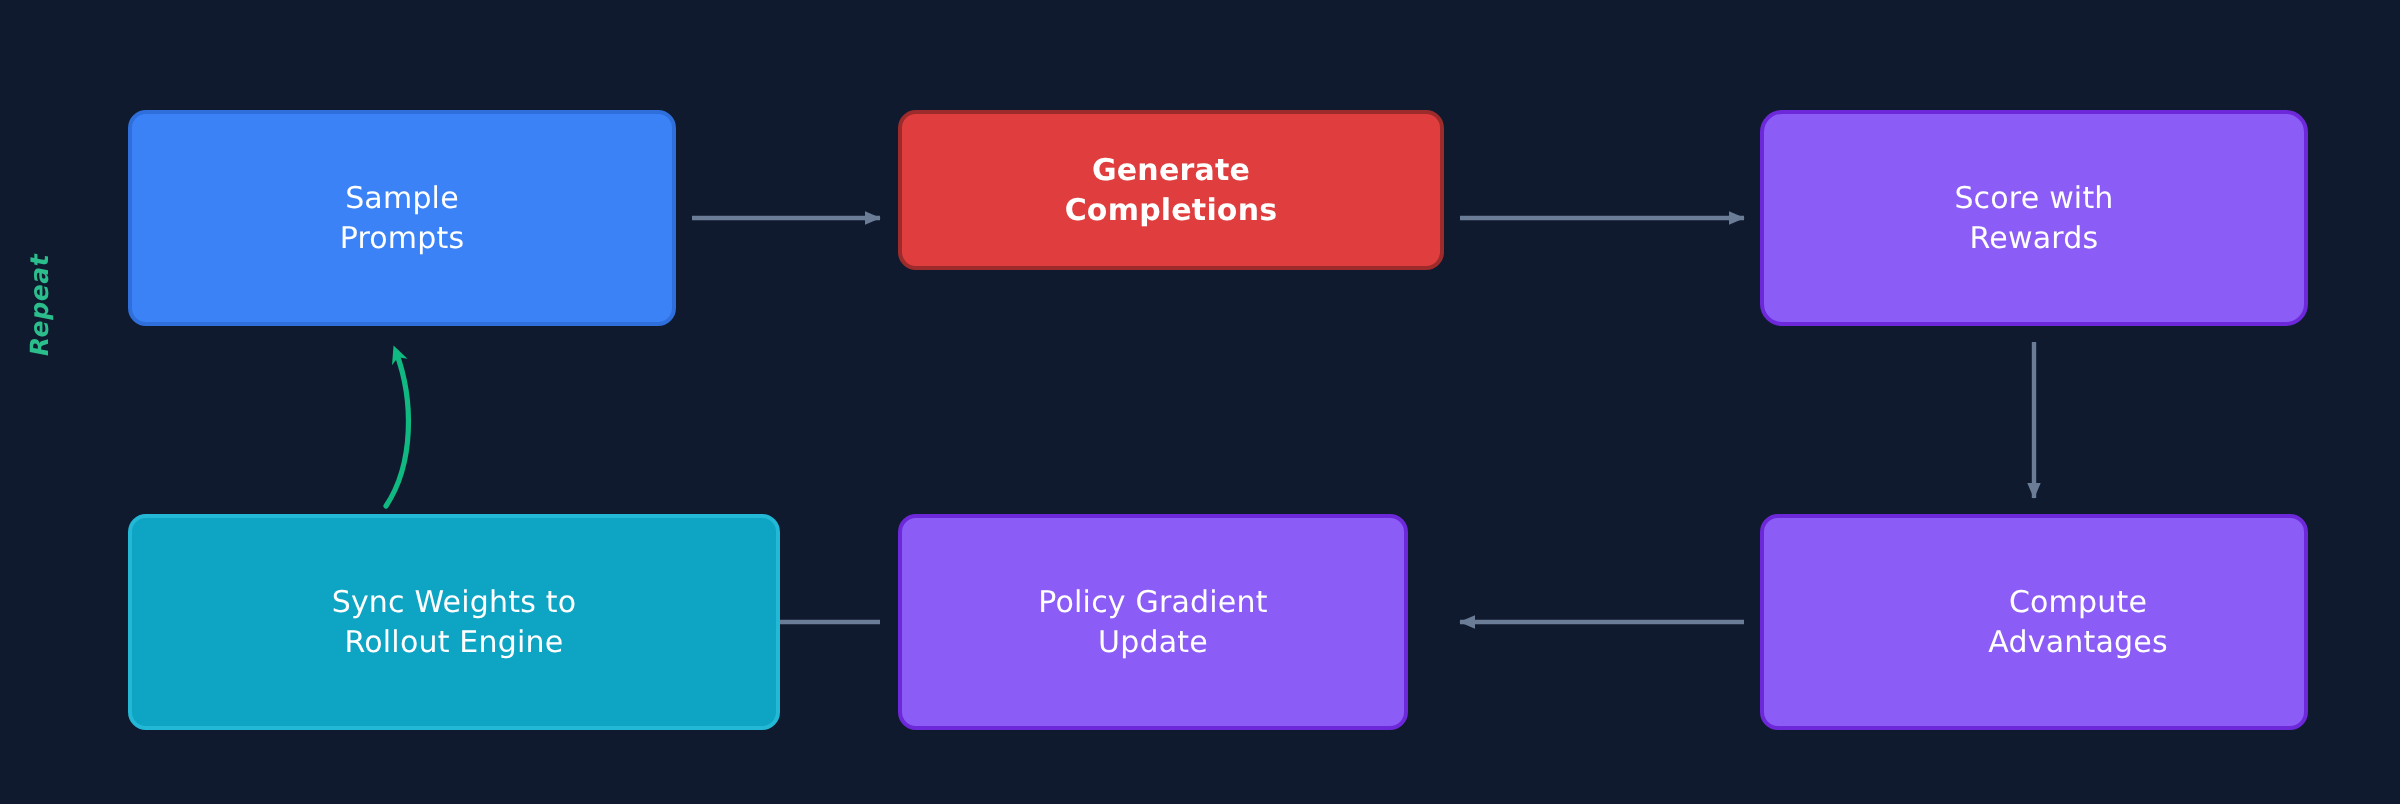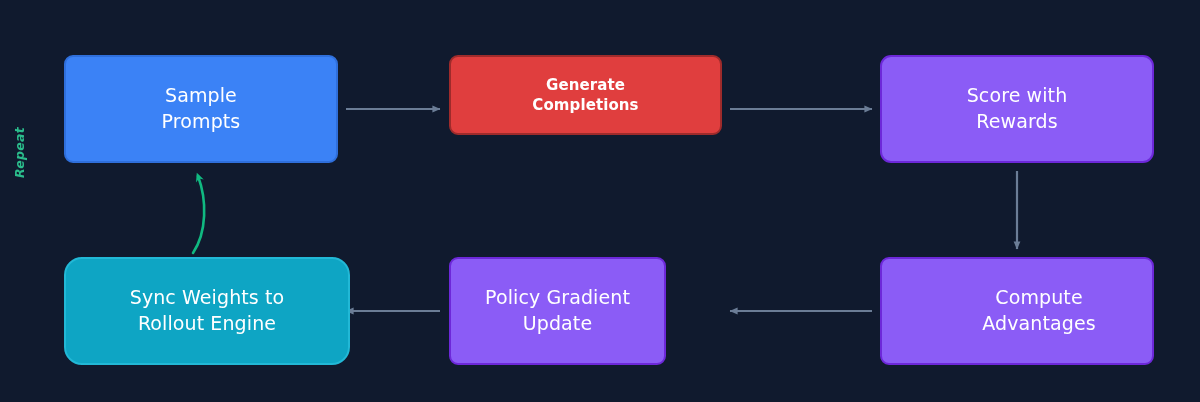--- a/index.html
+++ b/index.html
@@ -40,39 +40,39 @@
     border-style: solid;
     border-width: 2px;
     display: flex;
     align-items: center;
     justify-content: center;
     text-align: center;
   }
 
   .node-label {
     color: #ffffff;
-    font-size: 19px;
+    font-size: 15px;
     line-height: 1.35;
     letter-spacing: 0.1px;
     white-space: pre-line;
     padding: 0 10px;
   }
 
   .node.emphasis .node-label {
     font-weight: bold;
     font-size: 15px;
   }
 
   
   #node-sample-prompts   { left: 64px;  top: 55px;  width: 274px; height: 108px; }
   #node-generate         { left: 449px; top: 55px;  width: 273px; height: 80px; }
   #node-score-rewards    { left: 880px; top: 55px;  width: 274px; height: 108px; }
   #node-compute-adv      { left: 880px; top: 257px; width: 274px; height: 108px; }
-  #node-policy-gradient  { left: 449px; top: 257px; width: 217px; height: 108px; }
-  #node-sync-weights     { left: 64px;  top: 257px; width: 286px; height: 108px; border-radius: 18px; }
+  #node-policy-gradient  { left: 449px; top: 257px; width: 255px; height: 108px; }
+  #node-sync-weights     { left: 64px;  top: 257px; width: 326px; height: 108px; }
 
   
   #bottleneck-note {
     position: absolute;
     left: 449px;
     top: 169px;
     width: 273px;
     text-align: center;
     color: #f5c518;
     font-size: 11.5px;

